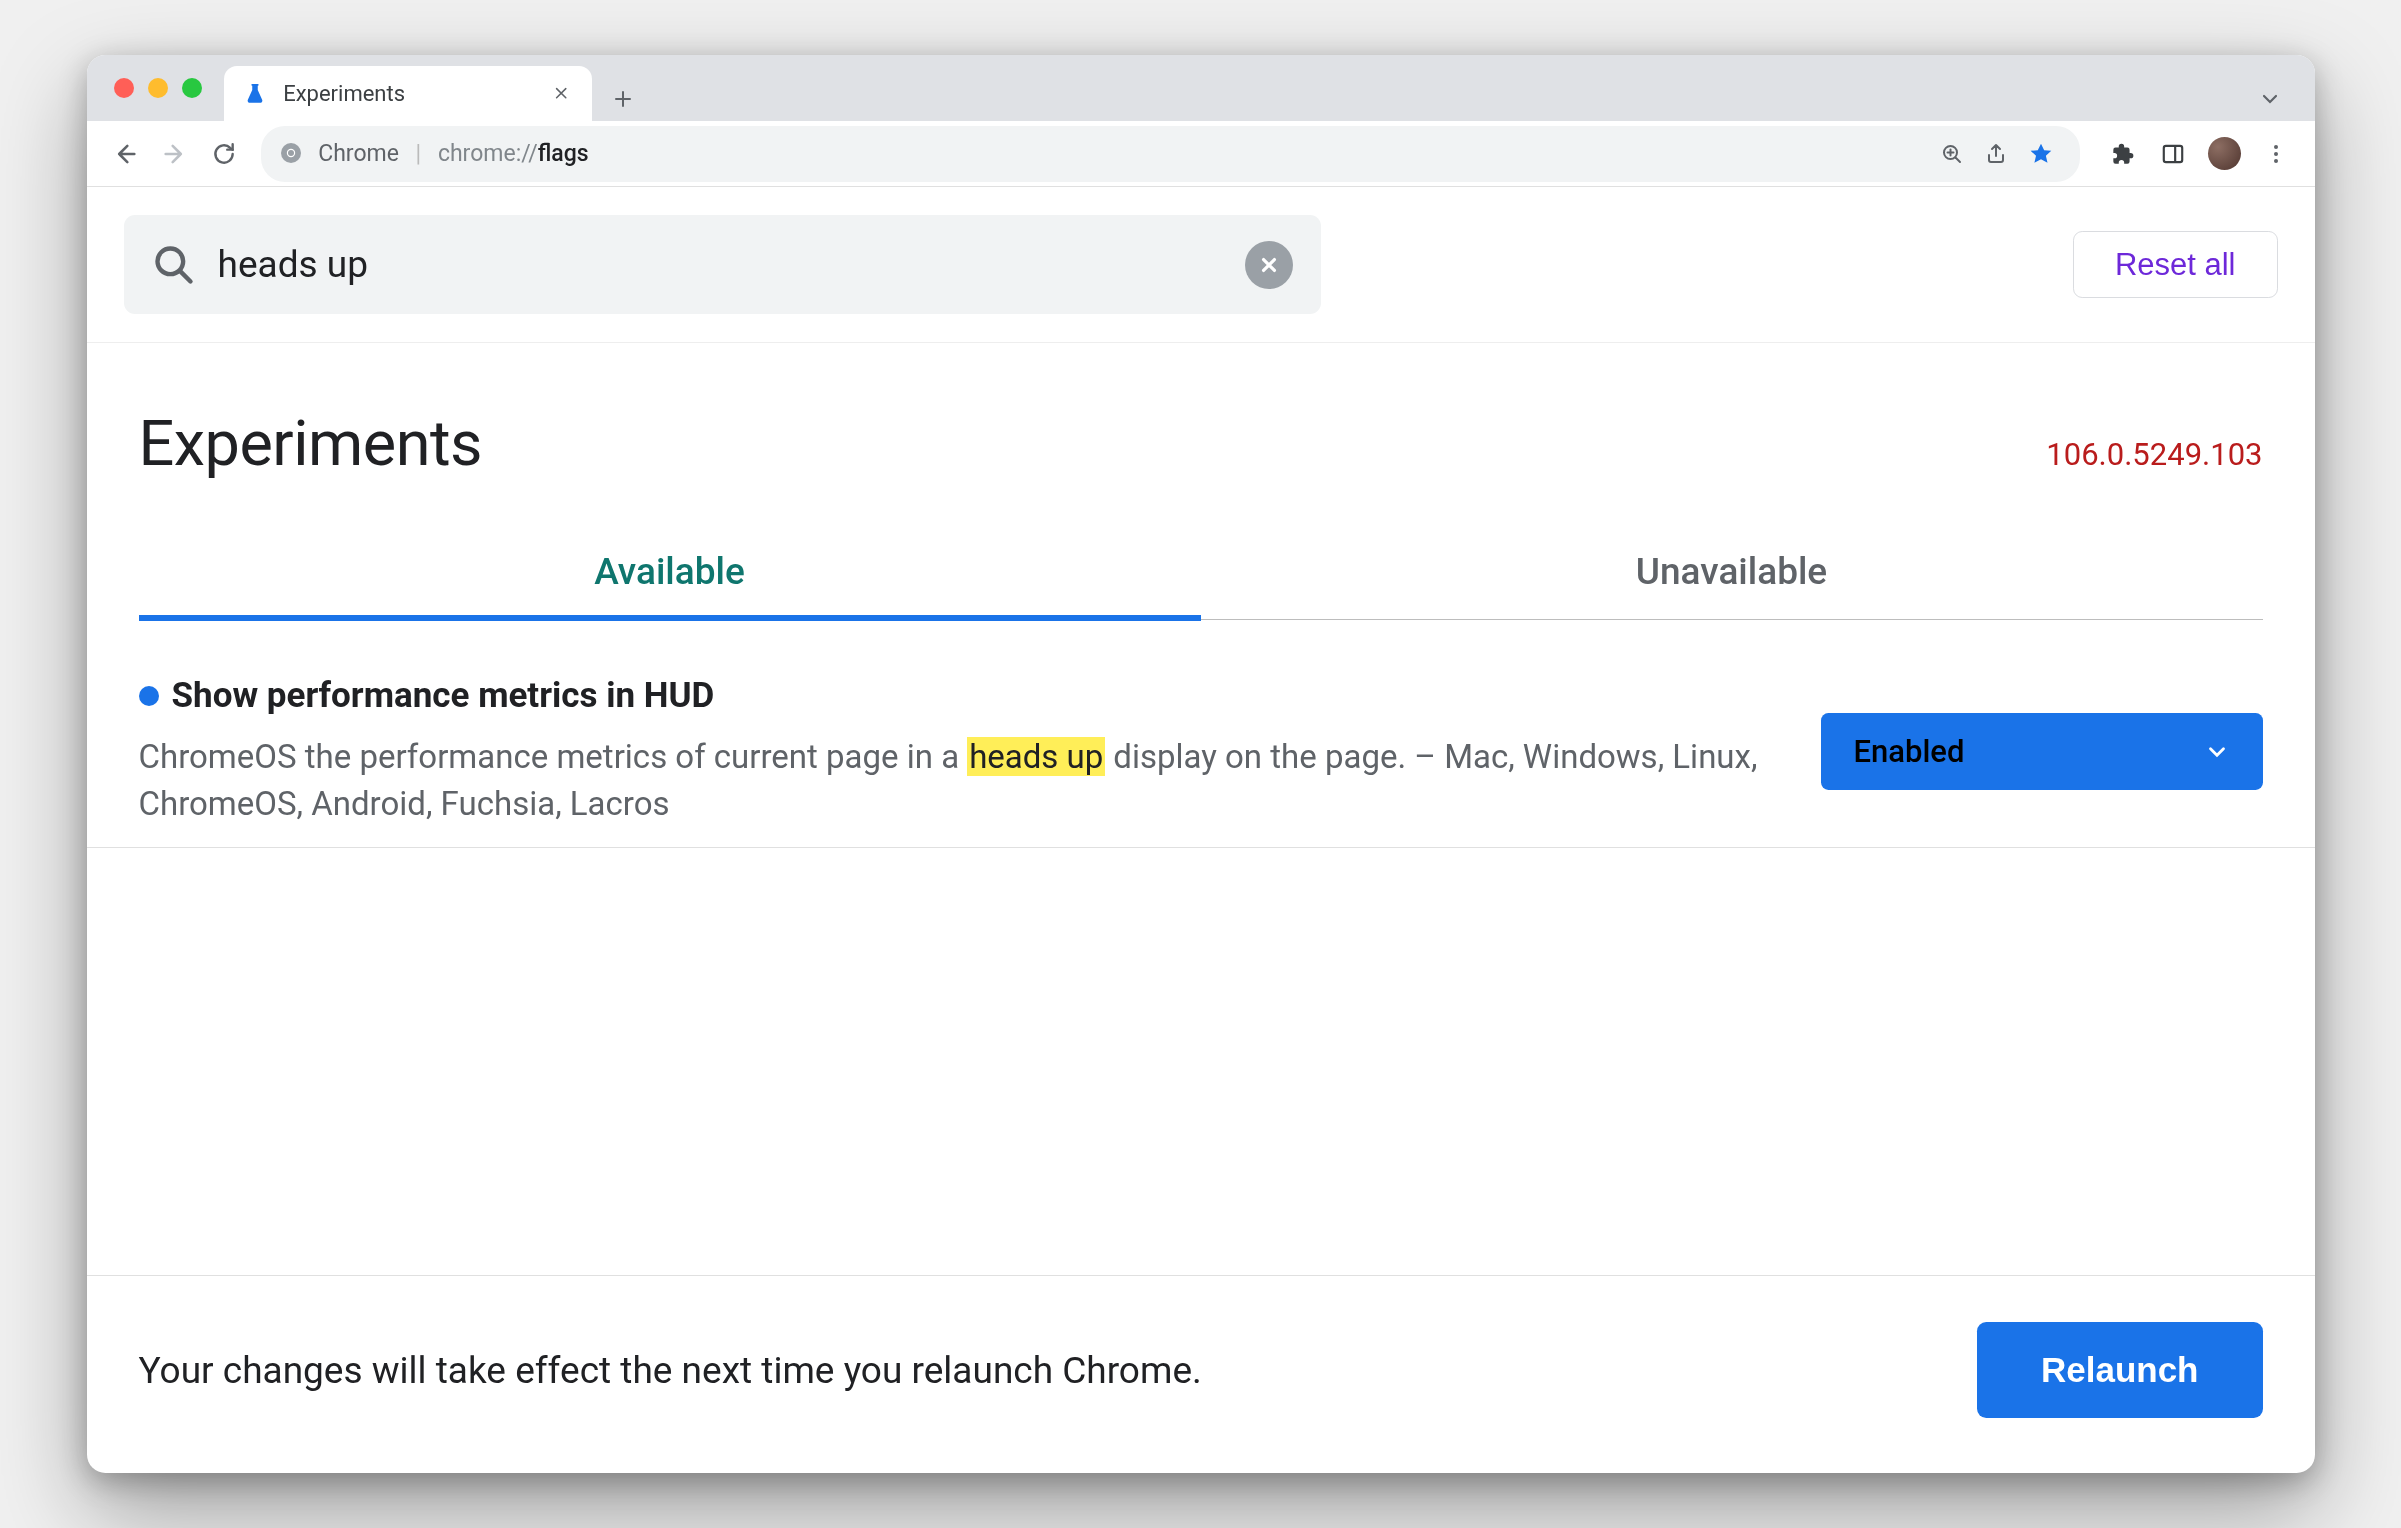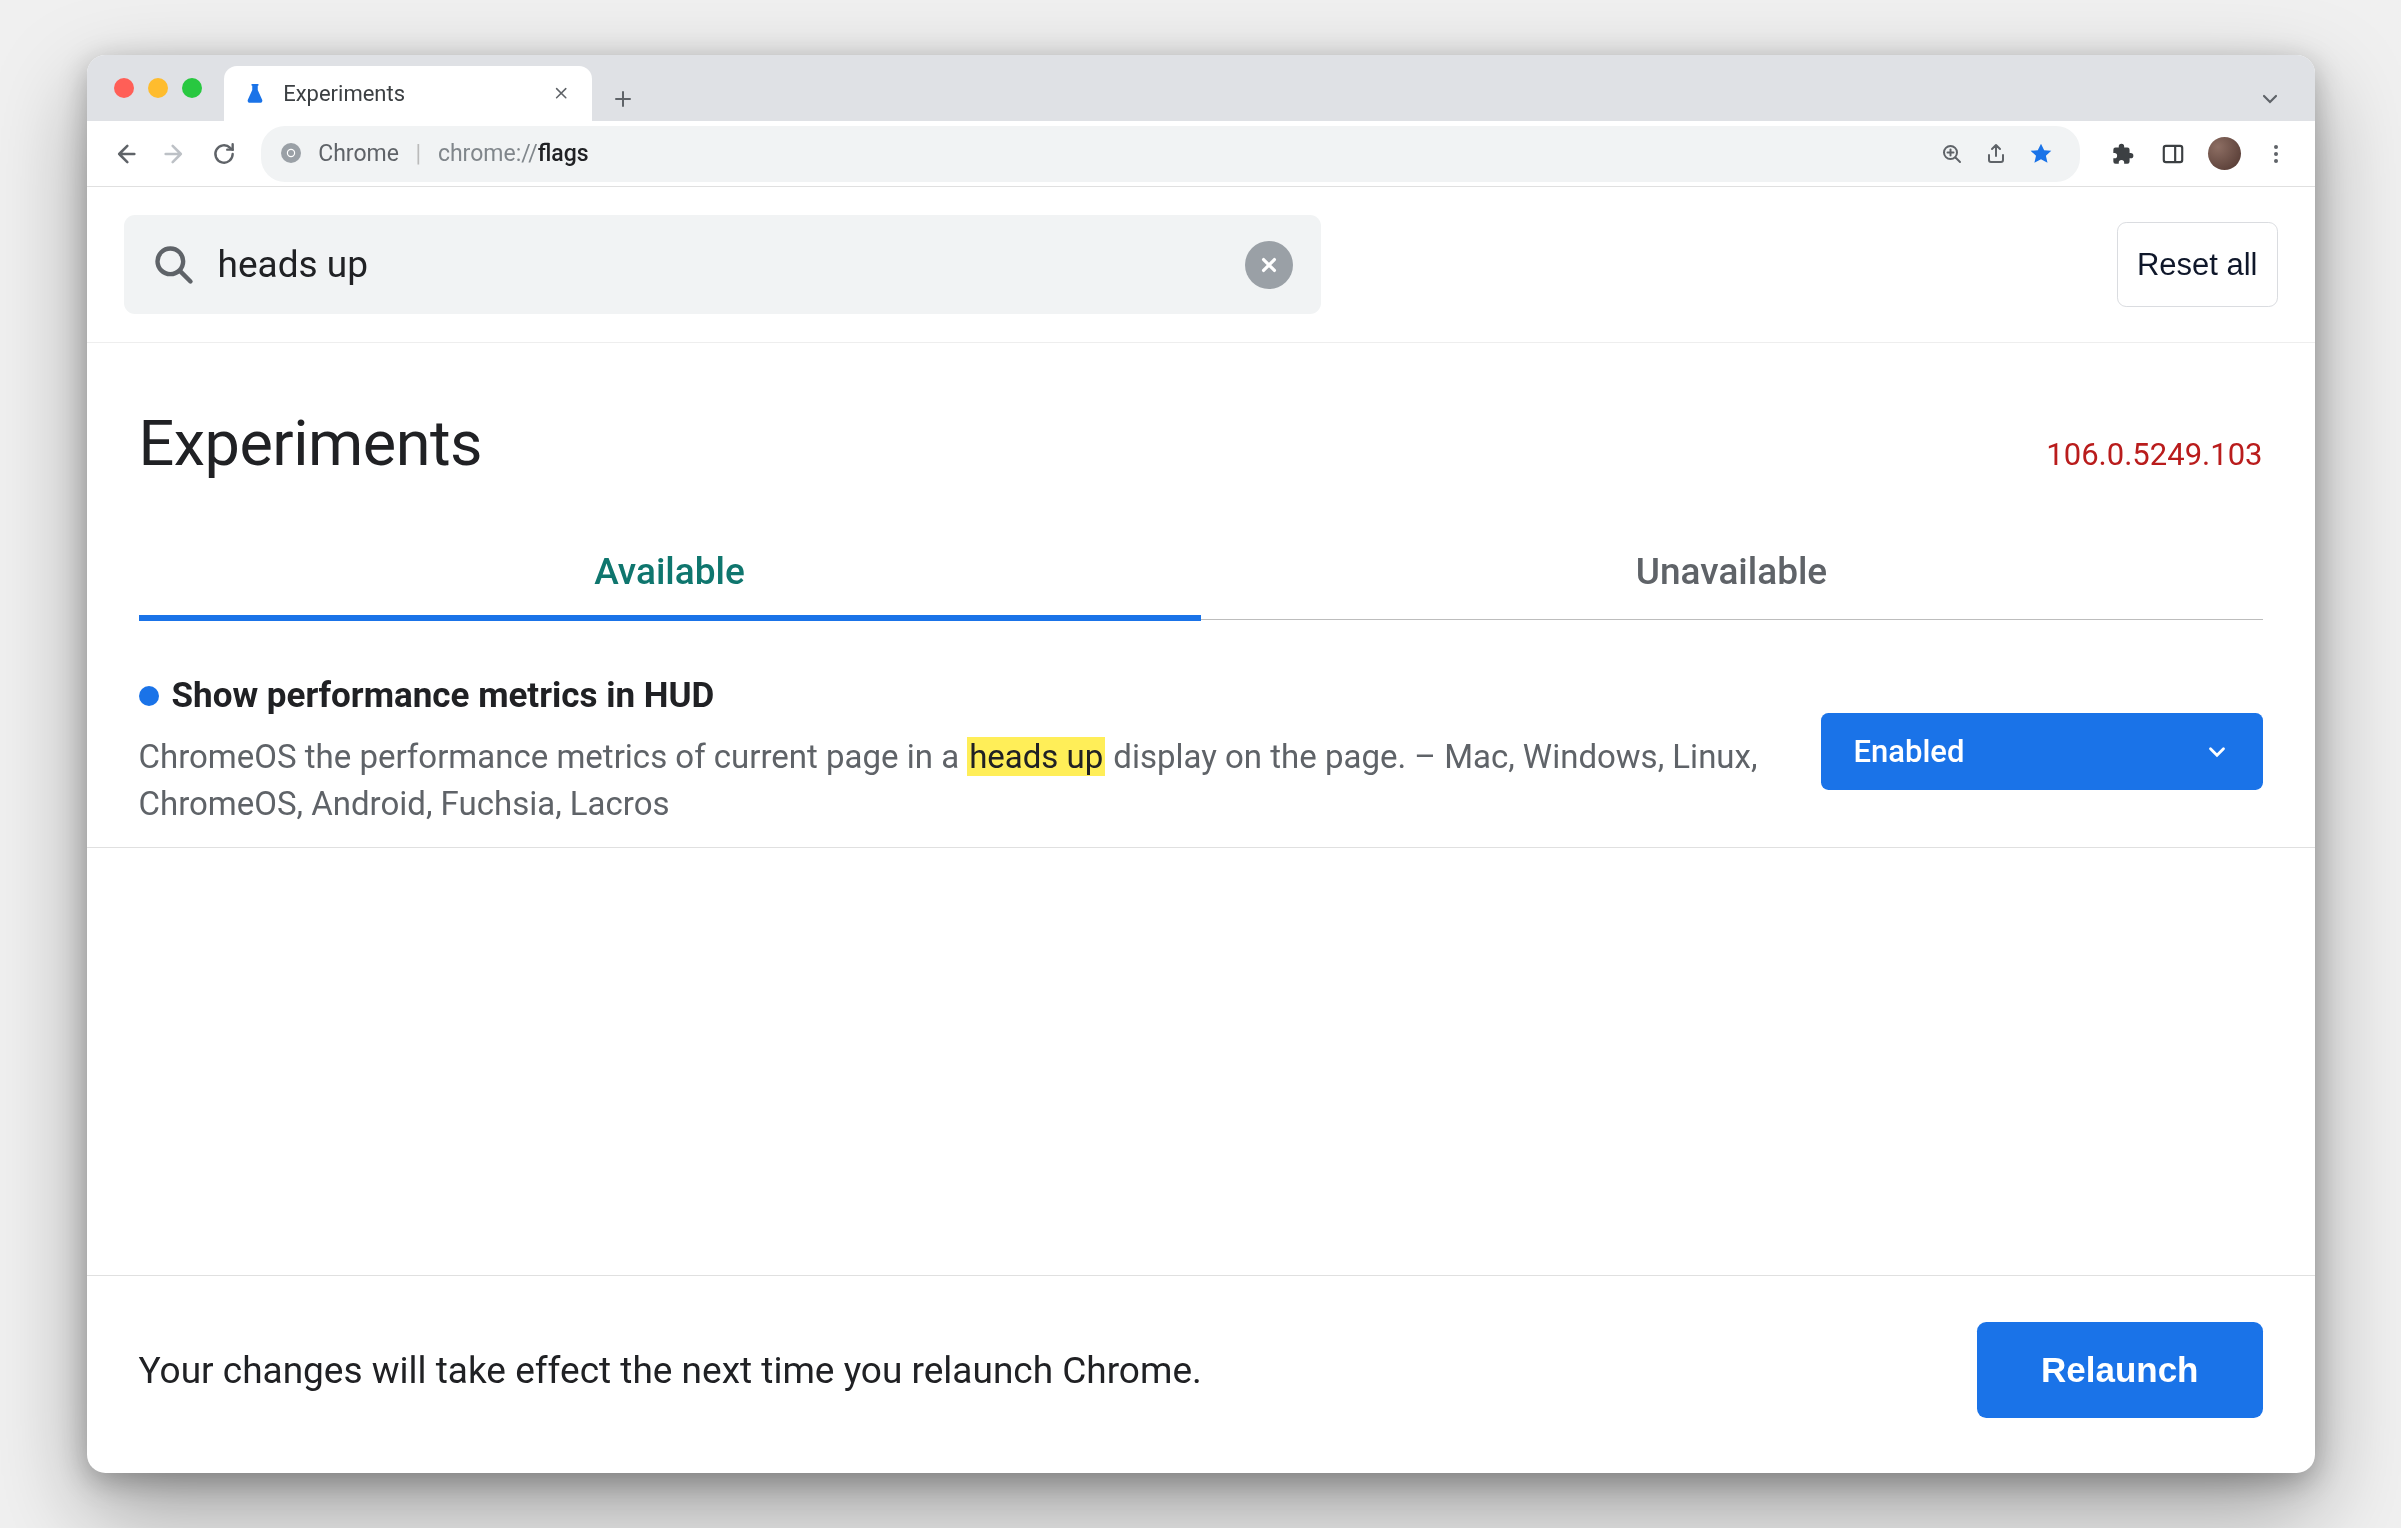--- a/index.html
+++ b/index.html
@@ -136,26 +136,26 @@
     font-family: inherit;
   }
   .search-clear {
     width:48px; height:48px; border-radius:50%;
     background:#9aa0a6;
     display:flex; align-items:center; justify-content:center;
     color:#fff; cursor:pointer;
   }
   .reset-all {
     margin-left:auto;
-    height: 85px;
-    padding: 0 19px;
+    height: 67px;
+    padding: 0 41px;
     border: 0.9px solid #dadce0;
     border-radius: 9.2px;
     background:#fff;
-    color:#0f172a;
+    color:#6d28d9;
     font-size: 31px;
     font-weight: 500;
     display:flex; align-items:center;
     cursor:pointer;
   }
   .header-row {
     display:flex;
     align-items:baseline;
     padding: 64px 52px 0 52px;
   }
@@ -207,21 +207,21 @@
   .flag-title { font-size: 35px; font-weight: 700; color:#202124; }
   .flag-desc {
     font-size: 33px; color:#5f6368; line-height: 1.45; margin-top: 16.6px;
   }
   .flag-desc mark { background:#ffee58; color:#202124; padding: 0 1.8px; }
   .flag-right { display:flex; align-items:center; }
   .select {
     width: 442px; height: 77px;
     background:#1a73e8;
     border-radius: 7.4px;
-    color:#ffffff;
+    color:#000000;
     font-size: 31px;
     font-weight: 500;
     display:flex; align-items:center; justify-content:center;
     gap: 36px;
     padding: 0 33px;
     cursor:pointer;
   }
   .select .chev { margin-left:auto; }
   .relaunch-bar {
     margin-top:auto;

